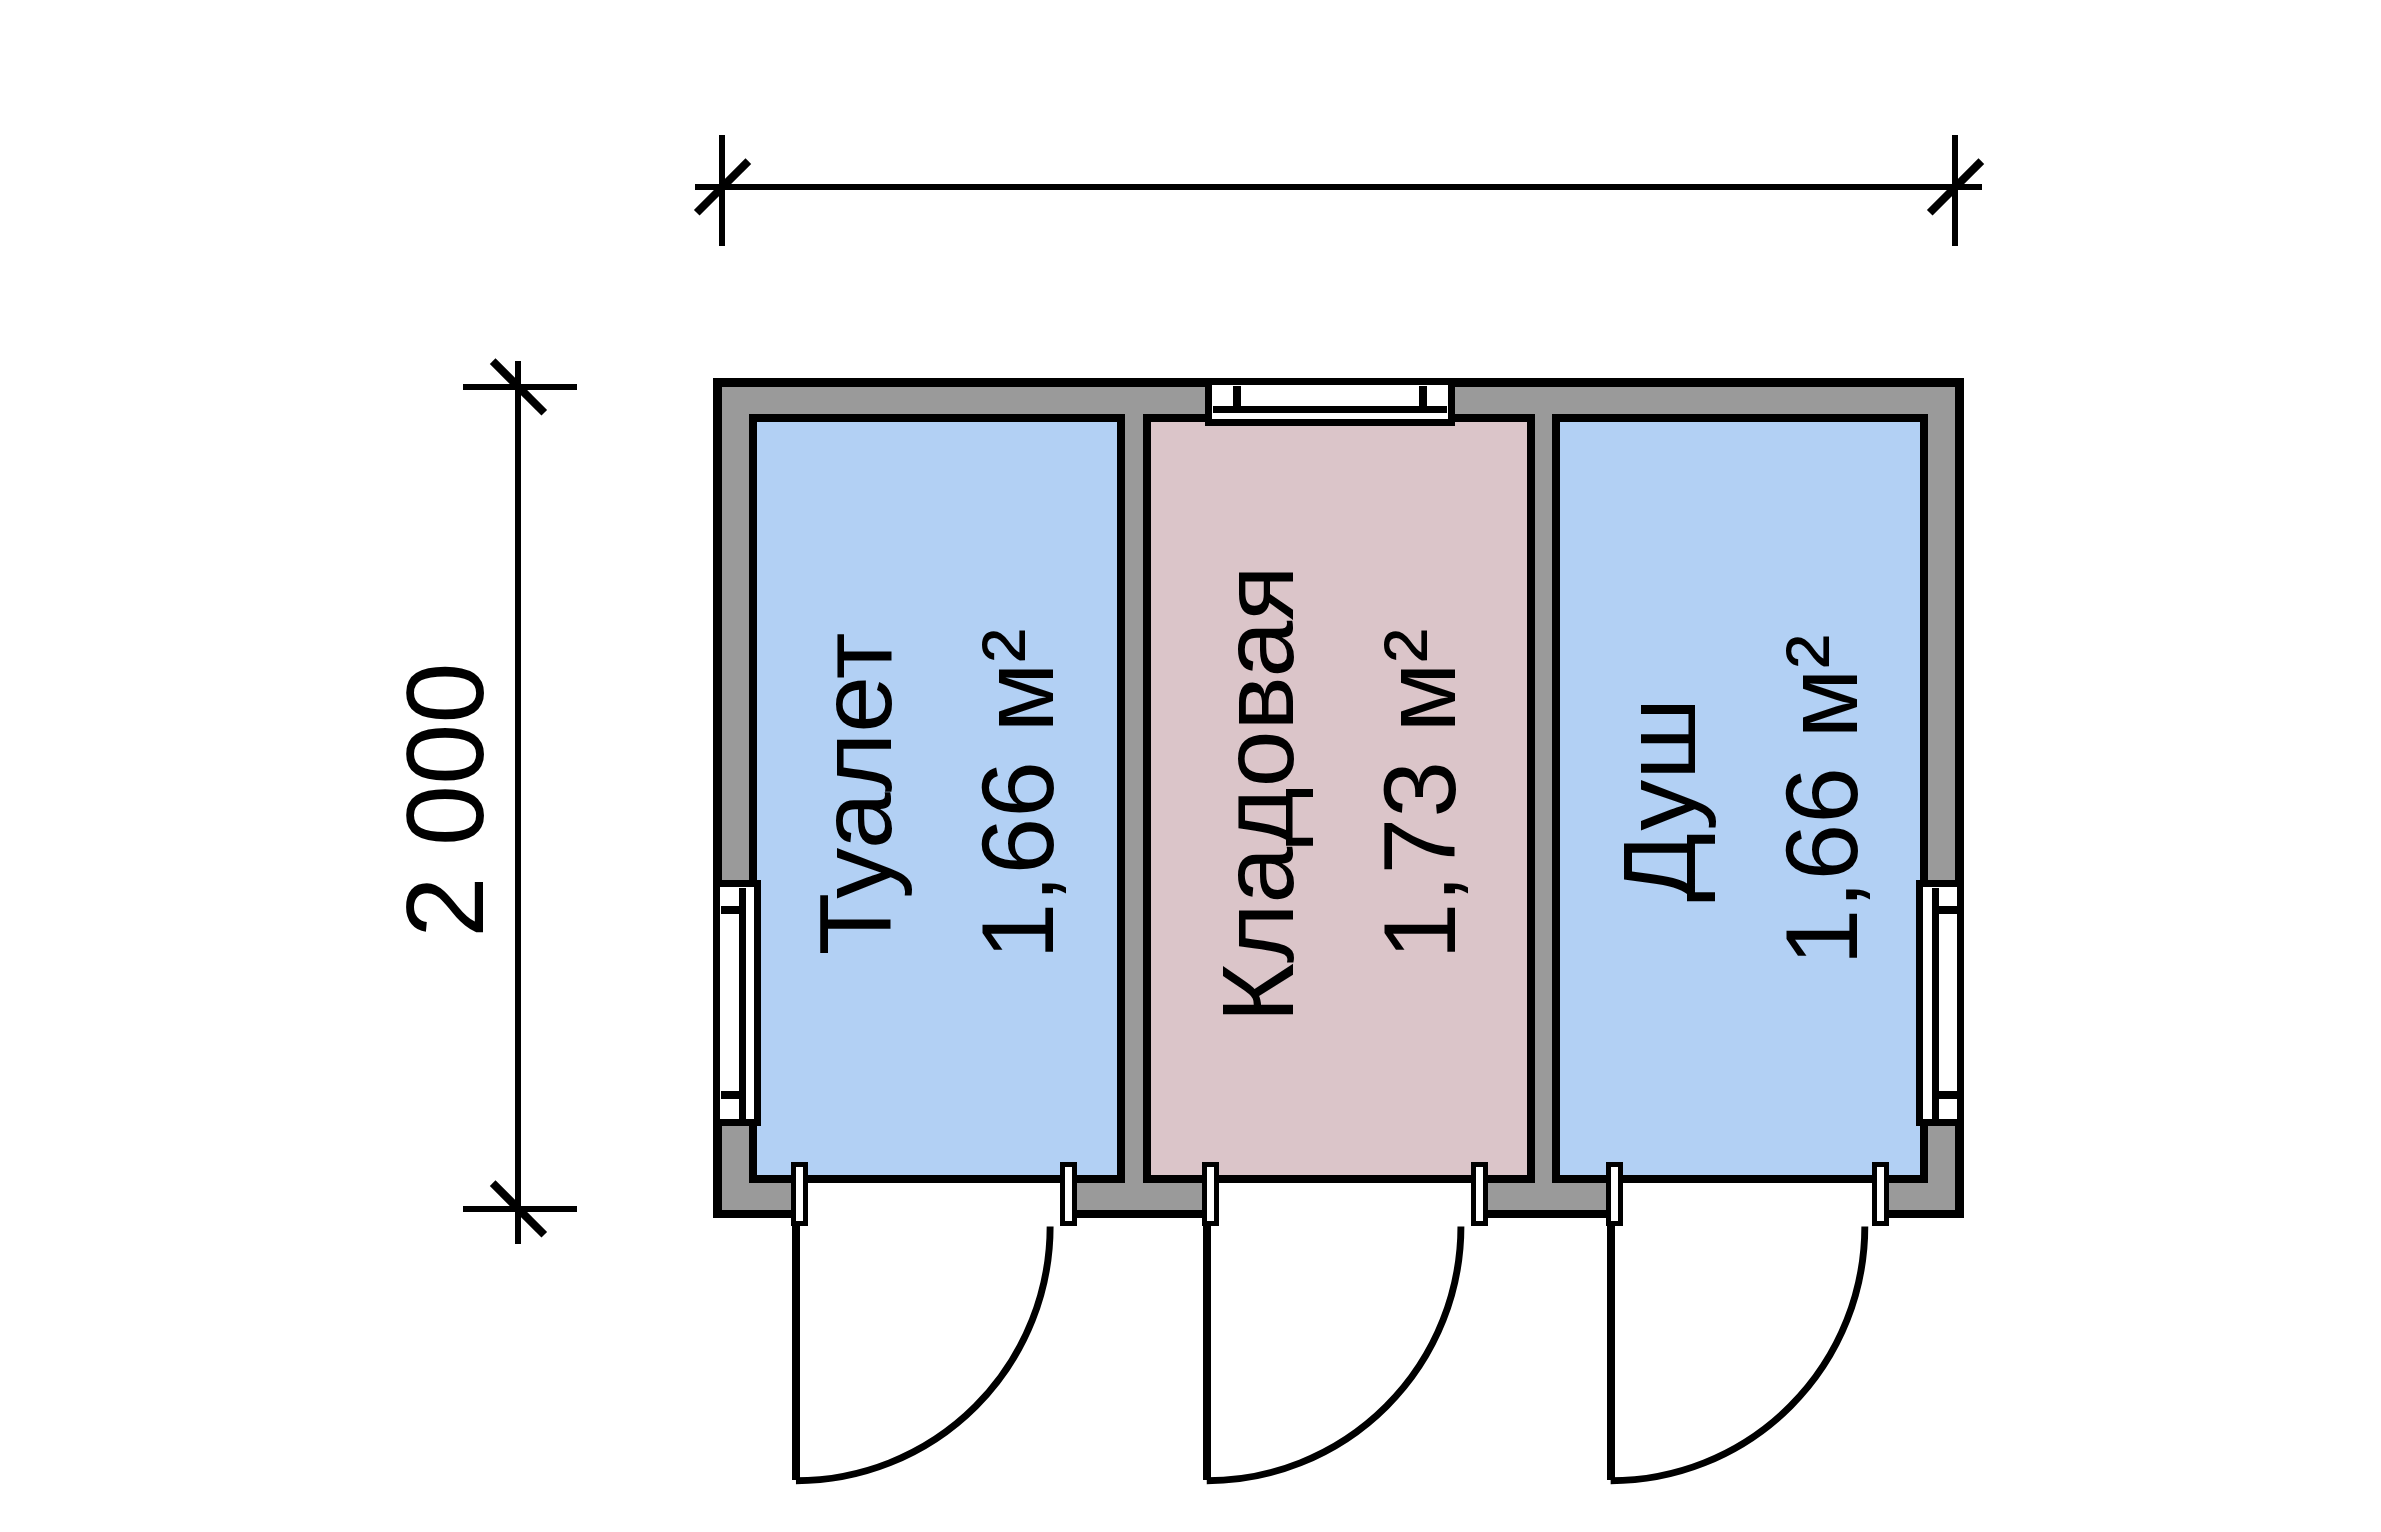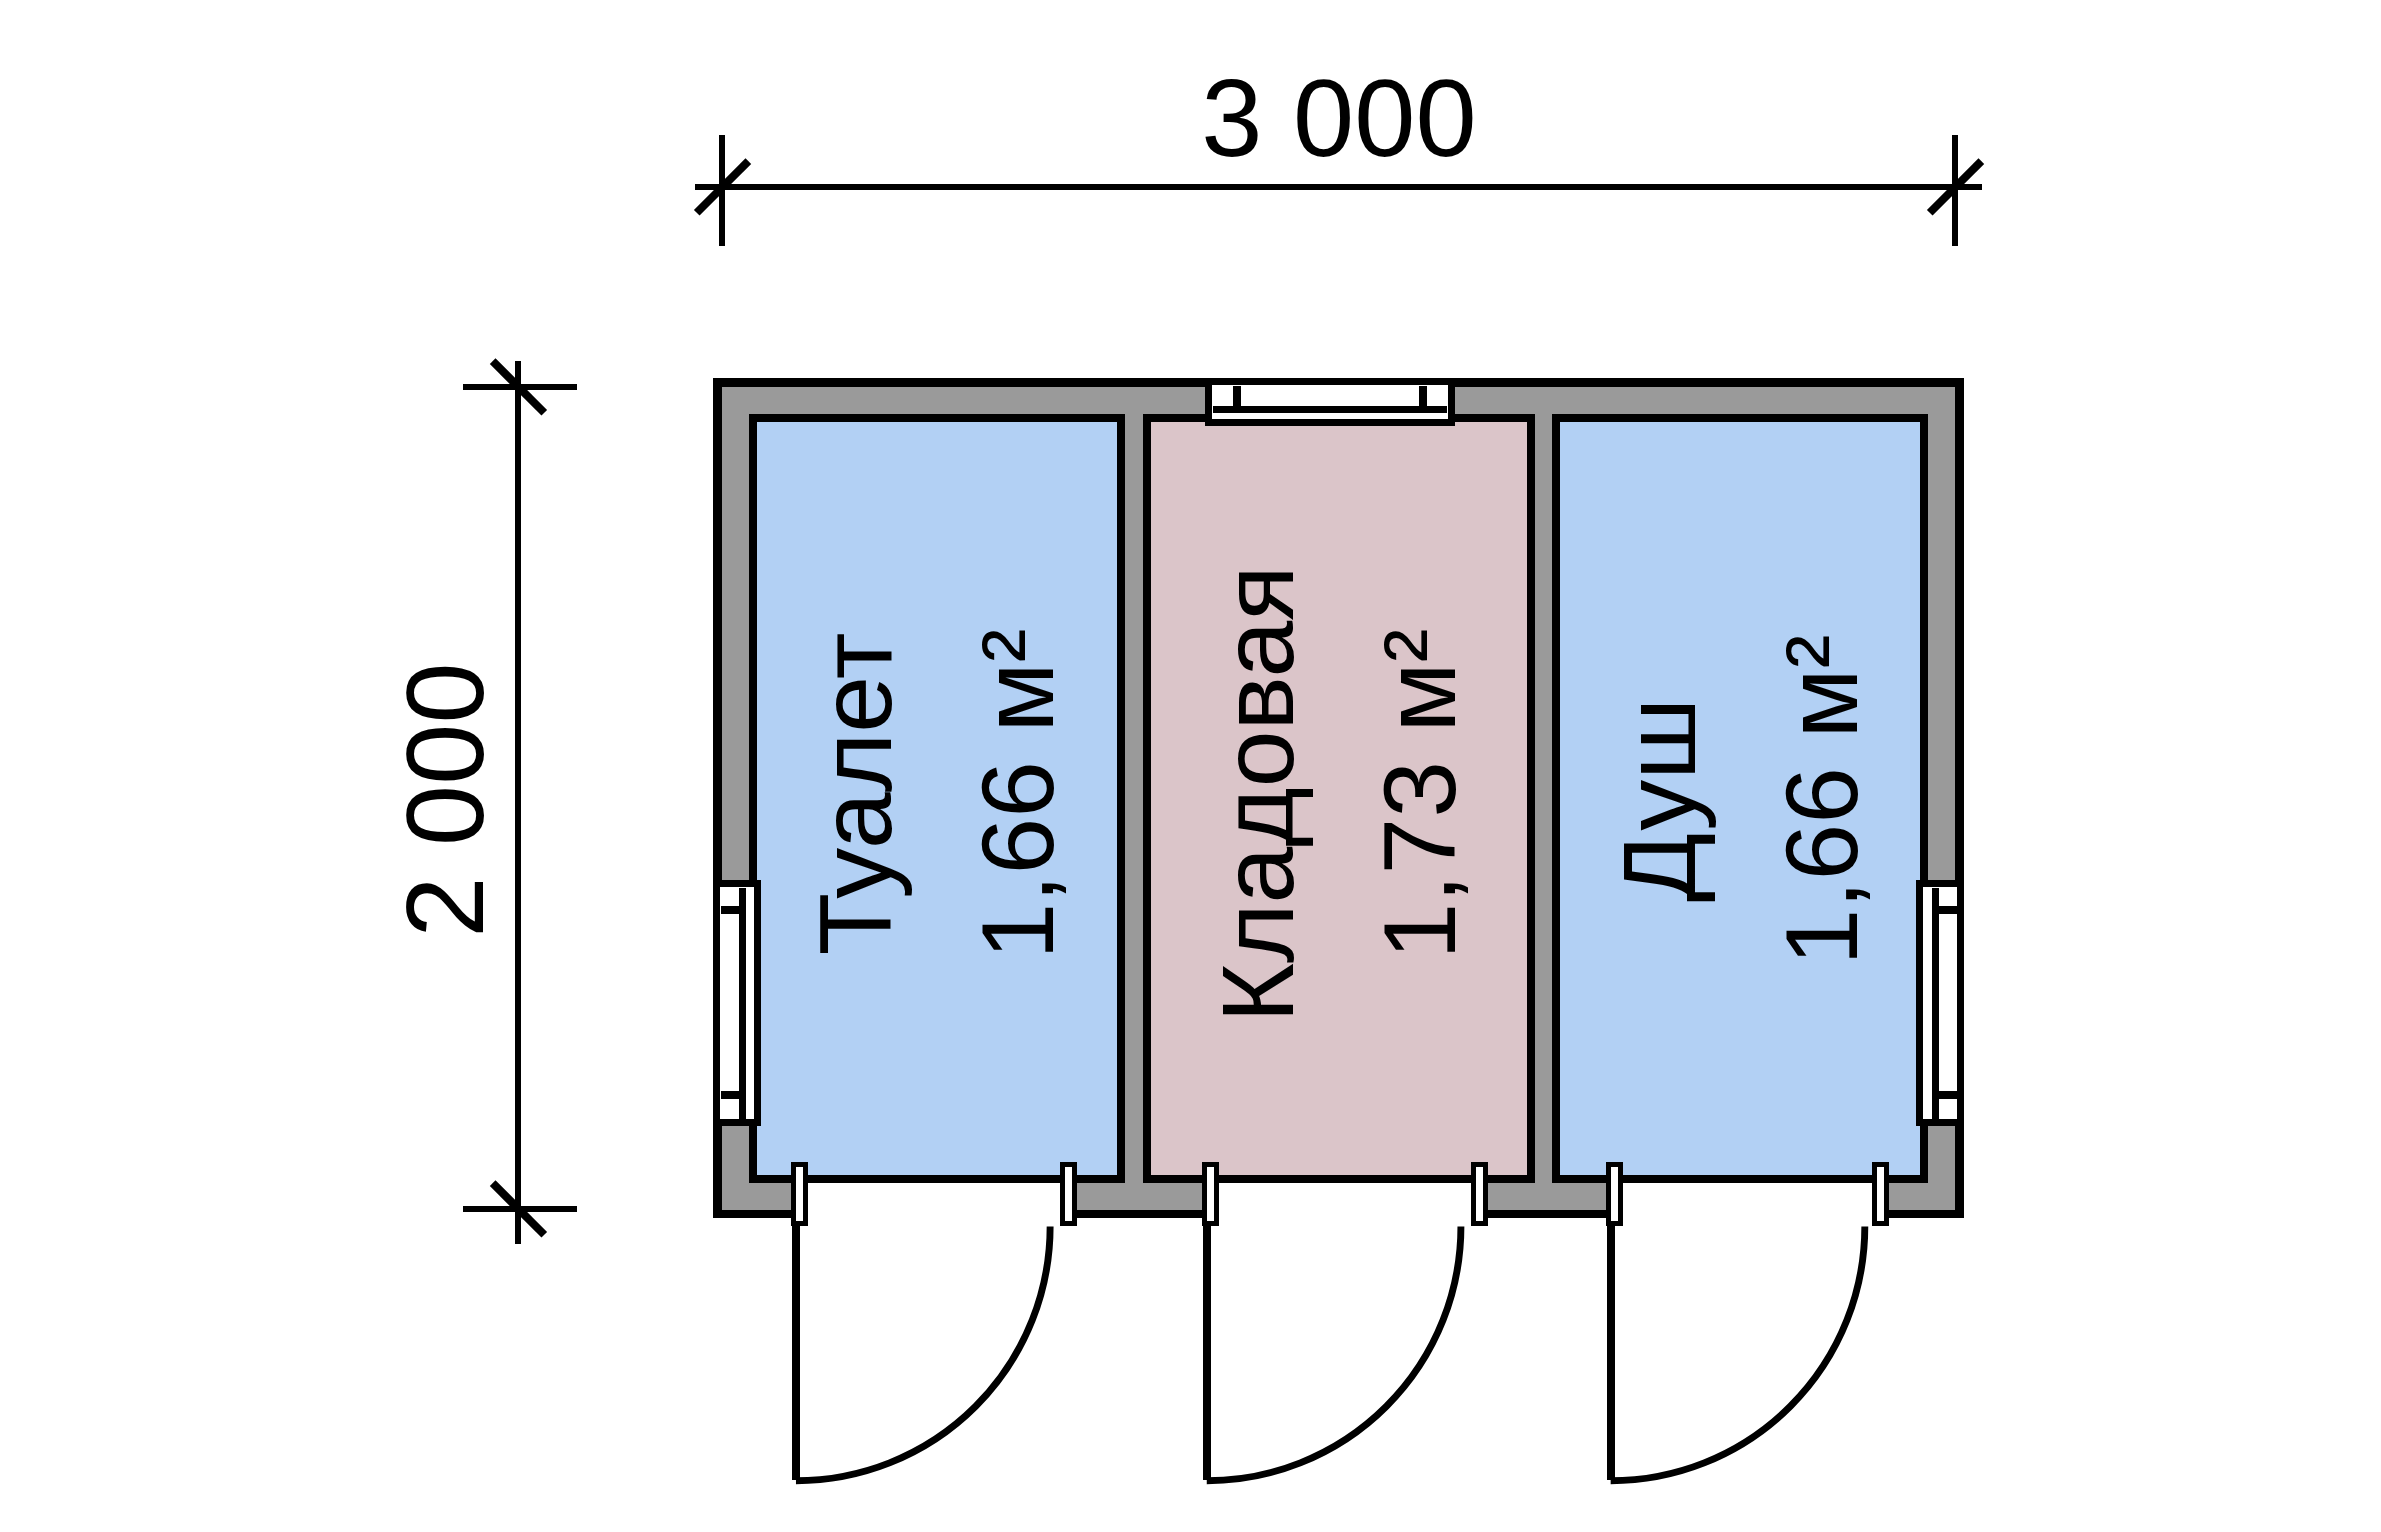--- a/index.html
+++ b/index.html
@@ -42,21 +42,20 @@
 </head>
 <body>
 
 <div id="plan-canvas">
 
   <div class="abs blk" style="left:695px;top:184px;width:1287px;height:5.9px"></div>
   <div class="abs blk" style="left:719px;top:135px;width:5.9px;height:111px"></div>
   <div class="abs blk" style="left:1952px;top:135px;width:5.9px;height:111px"></div>
   <div class="abs tick" style="left:686px;top:183px;width:73px;height:7.9px;transform:rotate(-45deg)"></div>
   <div class="abs tick" style="left:1919px;top:183px;width:73px;height:7.9px;transform:rotate(-45deg)"></div>
-  <div class="dim-label" style="left:1339px;top:118px">3 000</div>
 
   <div class="abs blk" style="left:515px;top:361px;width:5.9px;height:883px"></div>
   <div class="abs blk" style="left:463px;top:384px;width:114px;height:5.9px"></div>
   <div class="abs blk" style="left:463px;top:1206px;width:114px;height:5.9px"></div>
   <div class="abs tick" style="left:482px;top:383px;width:73px;height:7.9px;transform:rotate(45deg)"></div>
   <div class="abs tick" style="left:482px;top:1205px;width:73px;height:7.9px;transform:rotate(45deg)"></div>
   <div class="dim-label vertical" style="left:445px;top:800px">2 000</div>
 
   <div class="abs blk" style="left:713px;top:378px;width:1251px;height:840px"></div>
   <div class="abs gray" style="left:722px;top:387px;width:1233px;height:823px"></div>

